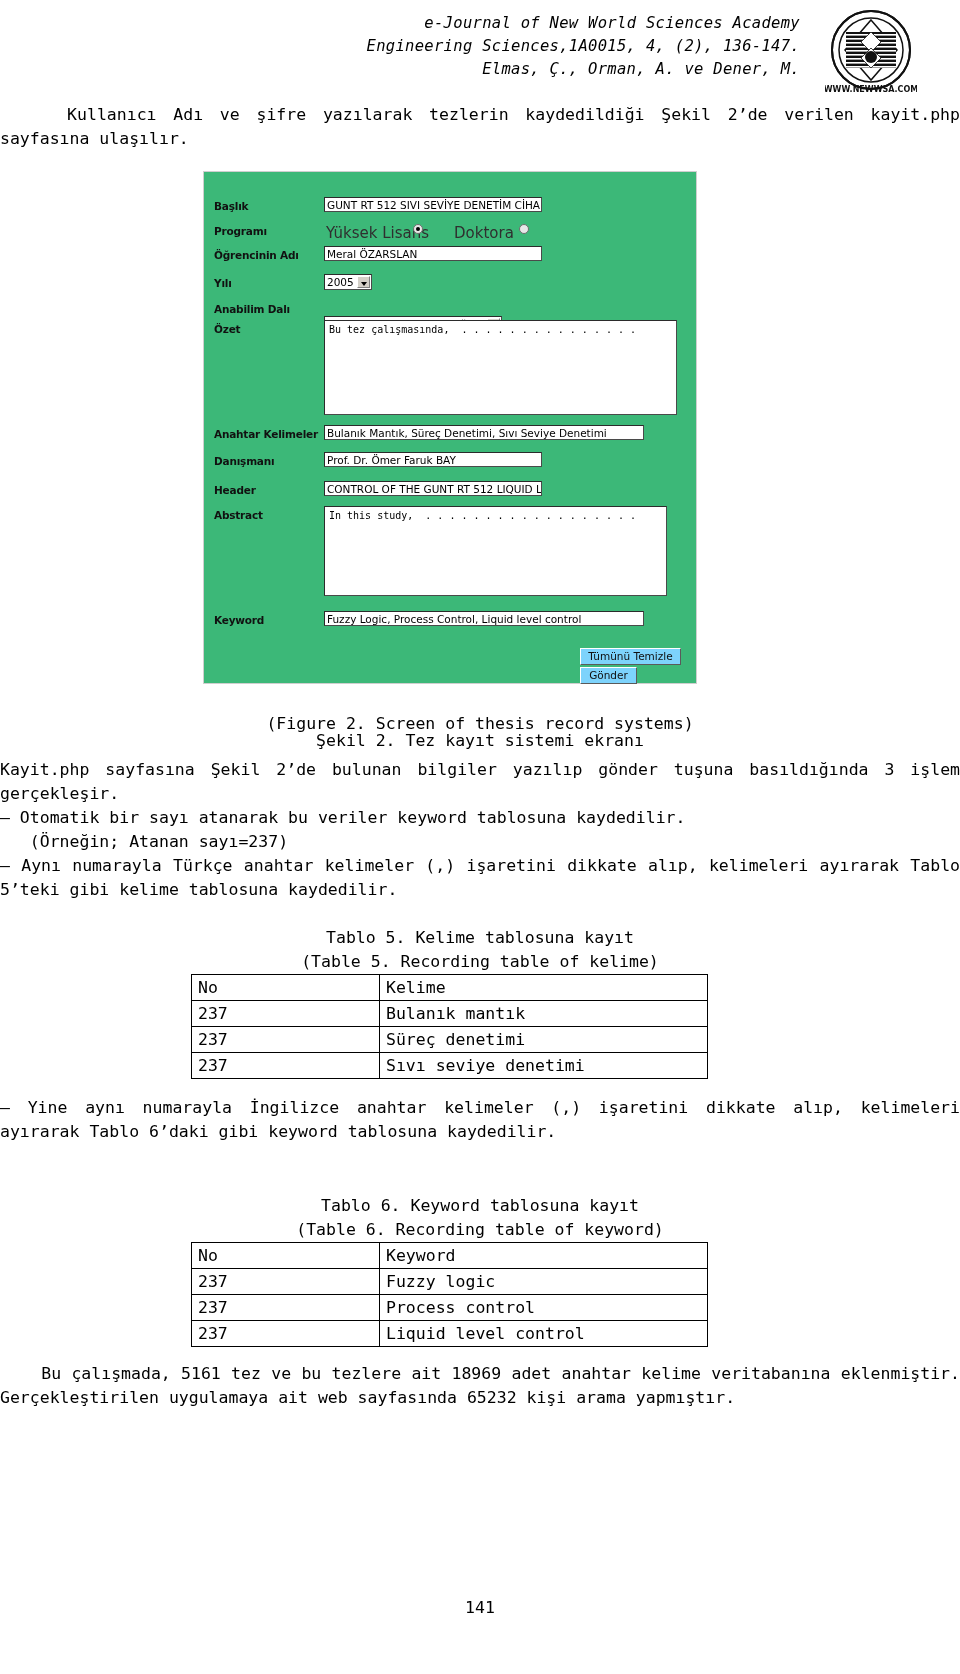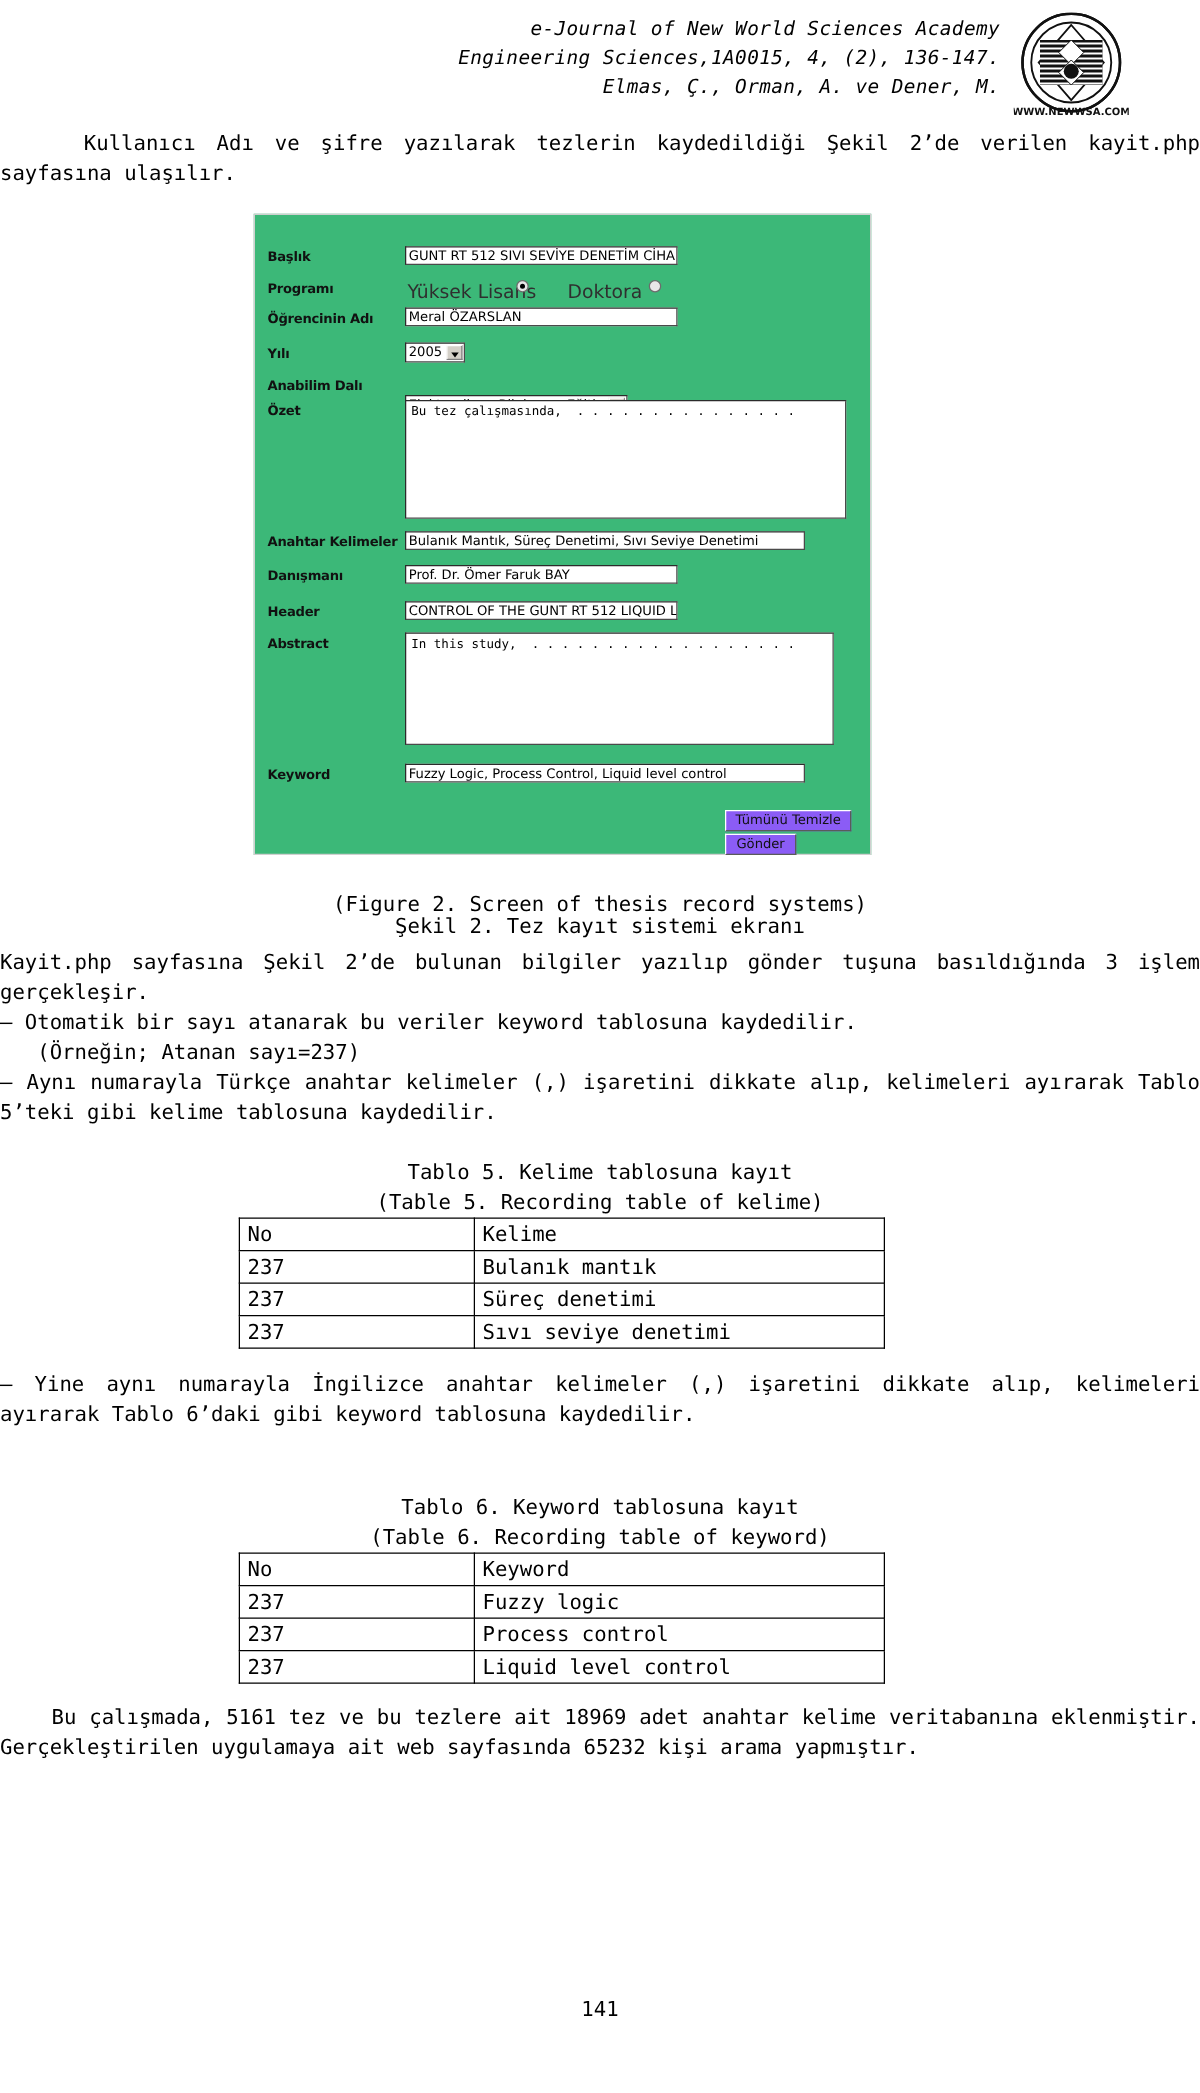--- a/index.html
+++ b/index.html
@@ -32,21 +32,21 @@
     text-align: right;
     font-family: "DejaVu Sans Mono", "Liberation Mono", monospace;
     font-style: italic;
     font-size: 15.5px;
     line-height: 23px;
     letter-spacing: 0.3px;
     white-space: nowrap;
   }
   .logo-wrap {
     position: absolute;
-    right: 57px;
+    right: 43px;
     top: 2px;
     width: 92px;
     height: 84px;
   }
 
   
   .para {
     position: absolute;
     font-family: "DejaVu Sans Mono", "Liberation Mono", monospace;
     font-size: 16.5px;
@@ -161,21 +161,21 @@
     position: absolute;
     left: 2px;
     top: 2px;
     width: 4px;
     height: 4px;
     border-radius: 50%;
     background: #000;
   }
   .btn {
     position: absolute;
-    background: #8b5cf6;
+    background: #7dd3fc;
     border: 1px solid #ffffff;
     border-right-color: #5a5a5a;
     border-bottom-color: #5a5a5a;
     font-family: "DejaVu Sans", "Liberation Sans", sans-serif;
     font-size: 10.5px;
     color: #101010;
     text-align: center;
     line-height: 15px;
     height: 17px;
     white-space: nowrap;

